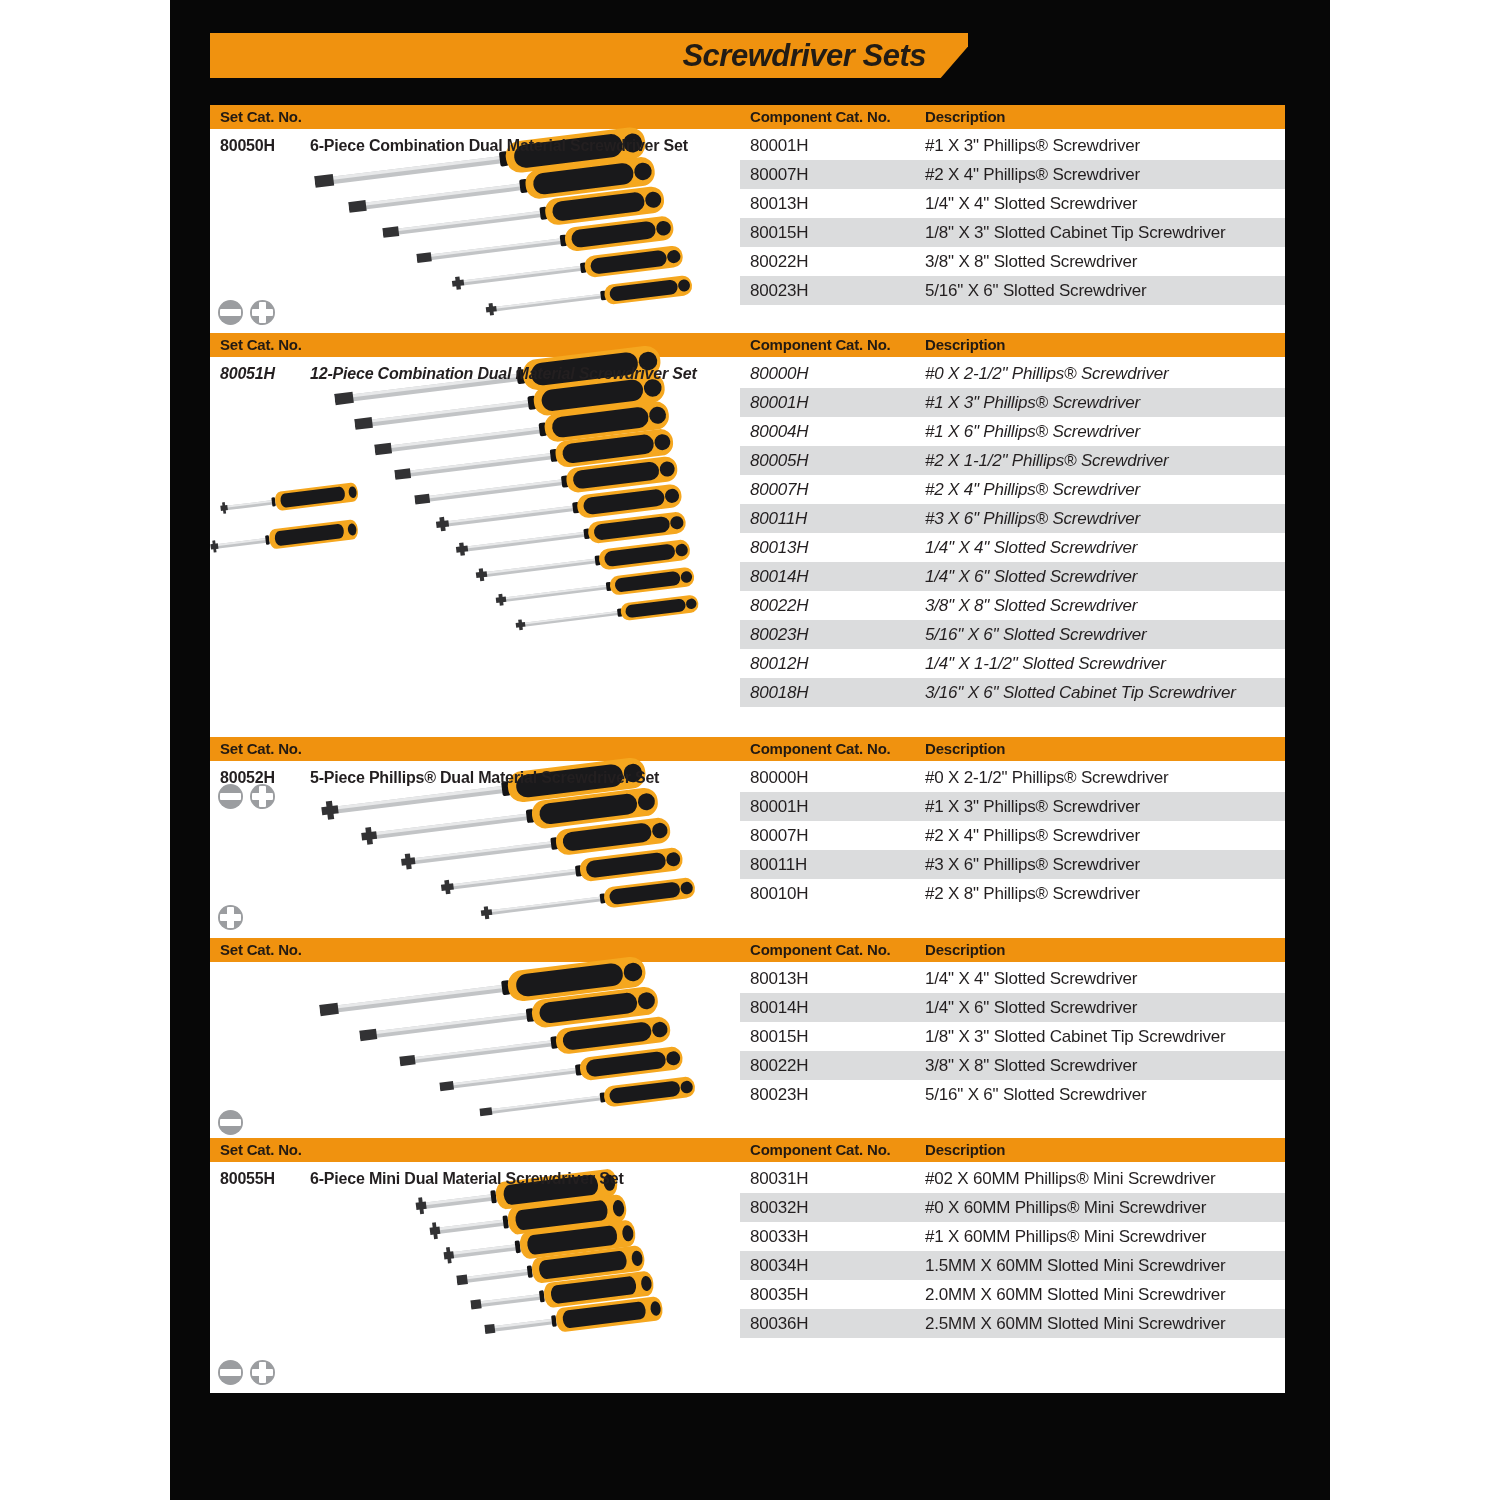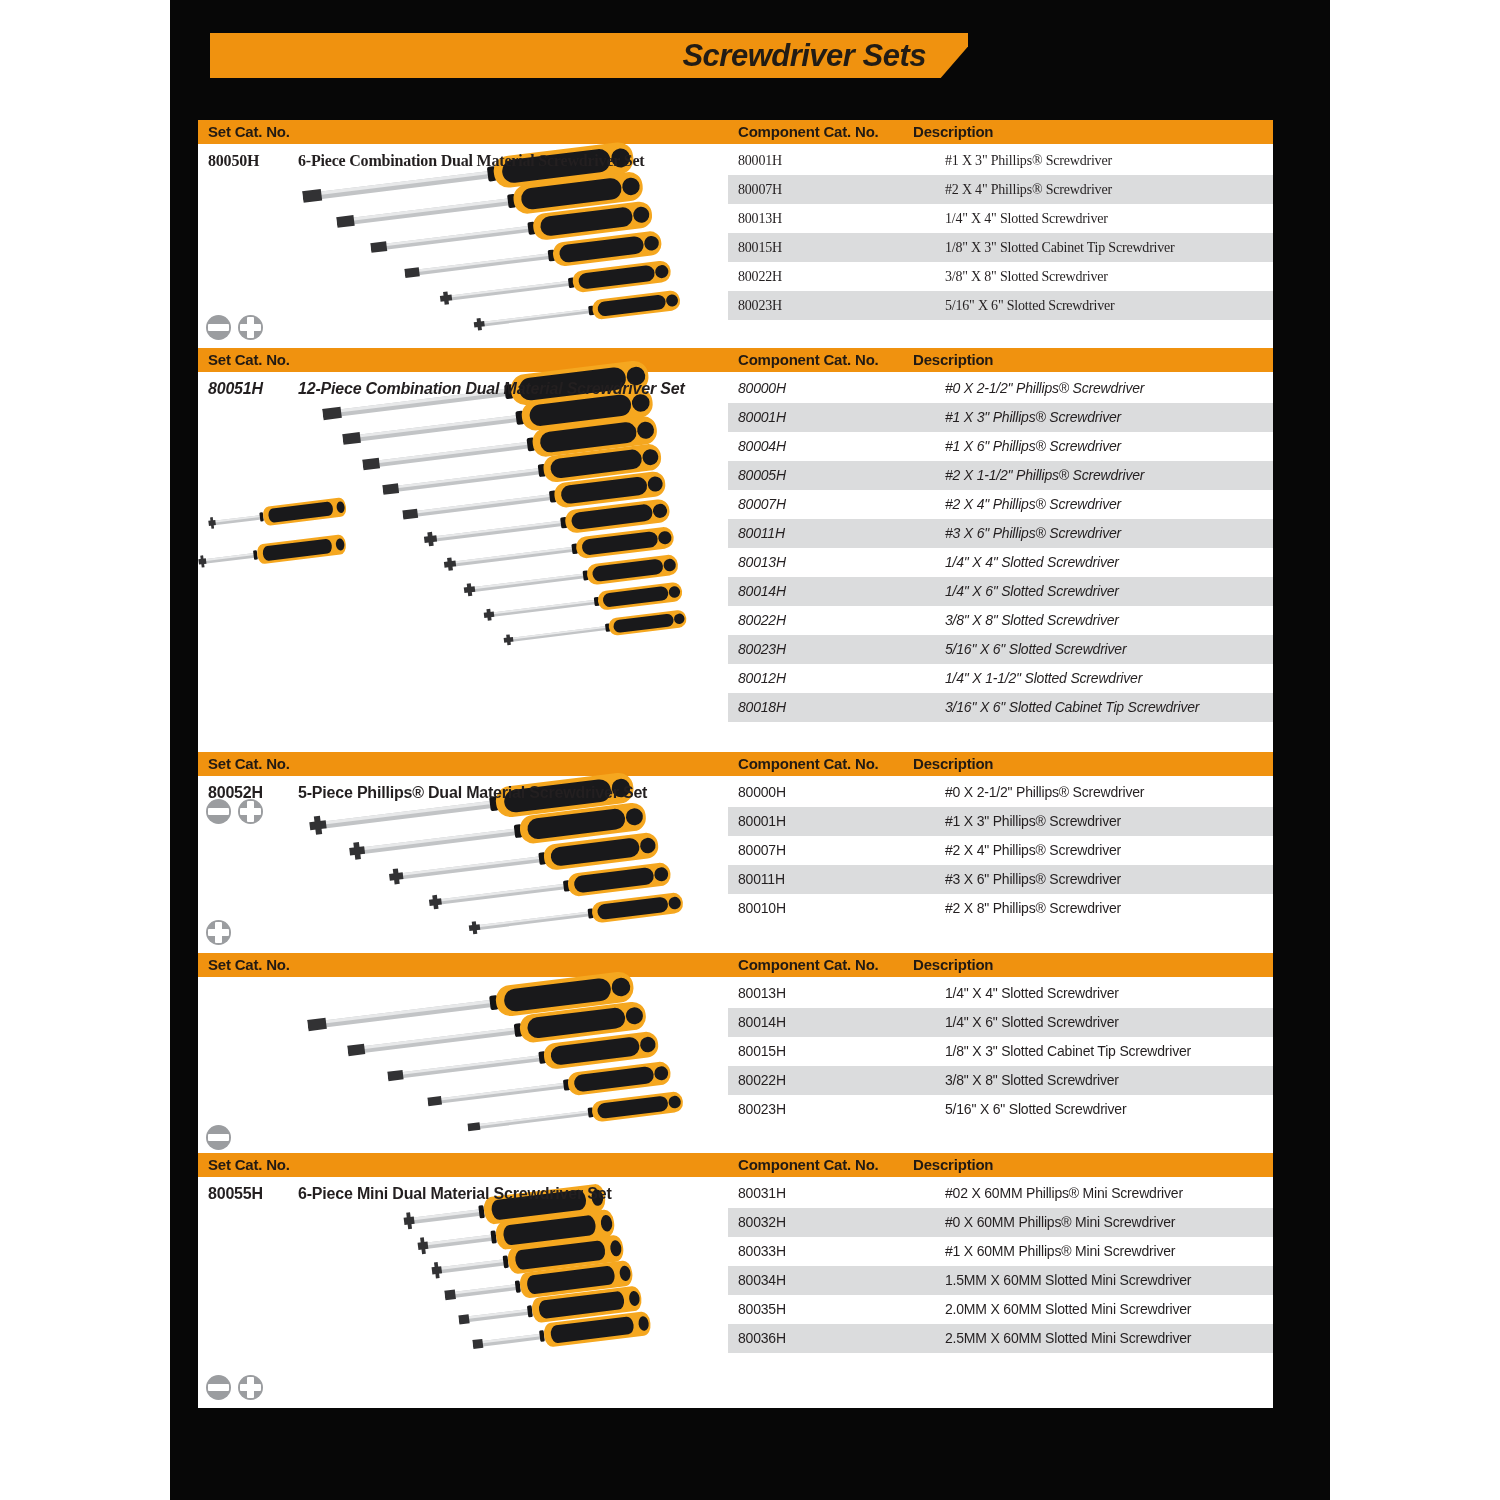--- a/index.html
+++ b/index.html
@@ -9,35 +9,35 @@
   }
   .page-black{position:absolute;left:170px;top:0;width:1160px;height:1500px;background:#070707;}
   .title-banner{
     position:absolute;left:210px;top:33px;width:758px;height:45px;background:#F0920F;
     clip-path:polygon(0 0,100% 0,100% 30%,96.4% 100%,0 100%);
     display:flex;align-items:center;justify-content:flex-end;
   }
   .title-banner .title-text{
     font-size:31px;font-weight:700;color:#221C15;letter-spacing:-0.5px;padding-right:42px;line-height:45px;font-style:italic;
   }
-  .content{position:absolute;left:198px;top:105px;width:1075px;height:1288px;background:#ffffff;margin-top:15px;}
+  .content{position:absolute;left:210px;top:105px;width:1075px;height:1288px;background:#ffffff;}
   .section{position:absolute;left:0;width:1075px;}
   .sec-header{position:relative;height:24px;background:#F0920F;}
   .sec-header span{
     position:absolute;top:0;line-height:24px;font-size:15px;font-weight:700;color:#221A13;letter-spacing:-0.2px;
   }
   .hdr-set{left:10px;}
   .hdr-comp{left:540px;}
   .hdr-desc{left:715px;}
   .sec-body{position:relative;width:100%;}
   .set-line{position:absolute;top:8px;left:10px;width:520px;z-index:3;}
   .set-catno{display:inline-block;width:90px;font-size:16px;font-weight:700;letter-spacing:-0.2px;vertical-align:top;}
   .set-name{display:inline-block;font-size:16px;font-weight:700;letter-spacing:-0.2px;vertical-align:top;}
   .rows{position:absolute;left:530px;top:2px;width:545px;}
-  .row{display:flex;height:29px;line-height:29px;font-size:14px;letter-spacing:-0.2px;gap:32px;}
+  .row{display:flex;height:29px;line-height:29px;font-size:17px;letter-spacing:-0.2px;}
   .row:nth-child(even){background:#DBDCDD;}
   .cell-cat{width:185px;padding-left:10px;box-sizing:border-box;}
   .cell-desc{flex:1;}
   .drive-icons{position:absolute;left:8px;bottom:8px;display:flex;gap:7px;z-index:4;}
   .drive-icon{width:25px;height:25px;border-radius:50%;background:#9B9DA0;position:relative;}
   .drive-icon.slotted::after{
     content:"";position:absolute;left:2px;top:9px;width:21px;height:7px;background:#fff;border-radius:1px;
   }
   .drive-icon.phillips::before{
     content:"";position:absolute;left:9px;top:2px;width:7px;height:21px;background:#fff;border-radius:1px;
@@ -57,21 +57,21 @@
   <span class="title-text">Screwdriver Sets</span>
 </div>
 
 <div class="content" id="sections-root">
   <div class="section" style="top: 0px; height: 228px;">
     <div class="sec-header">
       <span class="hdr-set">Set Cat. No.</span>
       <span class="hdr-comp">Component Cat. No.</span>
       <span class="hdr-desc">Description</span>
     </div>
-    <div class="sec-body" style="height: 204px; font-family: Liberation Serif, serif;">
+    <div class="sec-body" style="height: 204px;">
       <div class="set-line">
         <span class="set-catno">80050H</span><span class="set-name">6-Piece Combination Dual Material Screwdriver Set</span>
       </div>
       <div class="drivers">
           <div class="driver" style="left: 105px; top: 14px;"><svg width="335" height="38" viewBox="0 0 320 36" preserveAspectRatio="none" xmlns="http://www.w3.org/2000/svg">
               <rect x="16" y="15" width="164" height="7" fill="#C2C4C6"></rect>
               <rect x="16" y="15" width="164" height="3" fill="#E8E9EA"></rect>
               <rect x="0" y="12.5" width="18" height="11" fill="#323234"></rect>
               <rect x="178" y="11" width="8" height="14" rx="2" fill="#141416"></rect>
               <rect x="184" y="3" width="134" height="30" rx="14" fill="#F5A71F"></rect>

